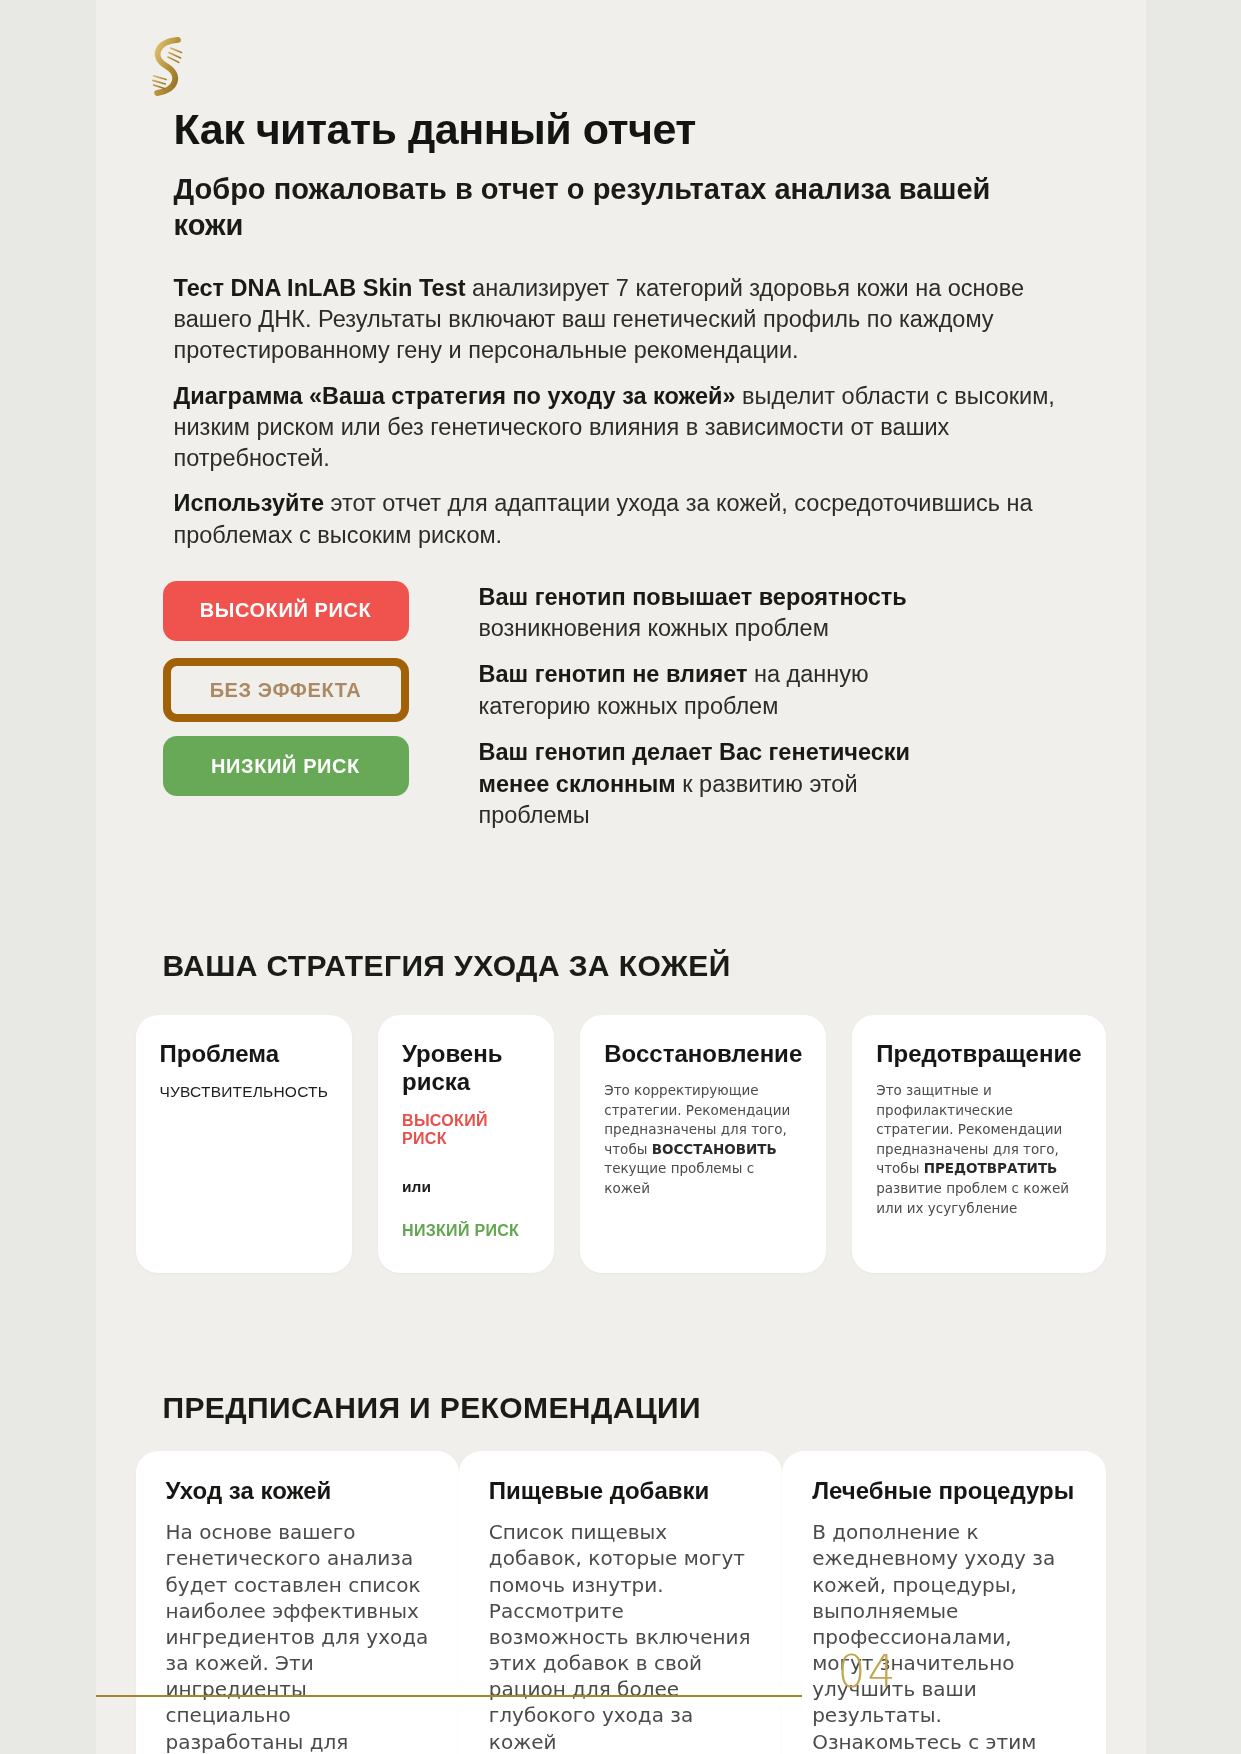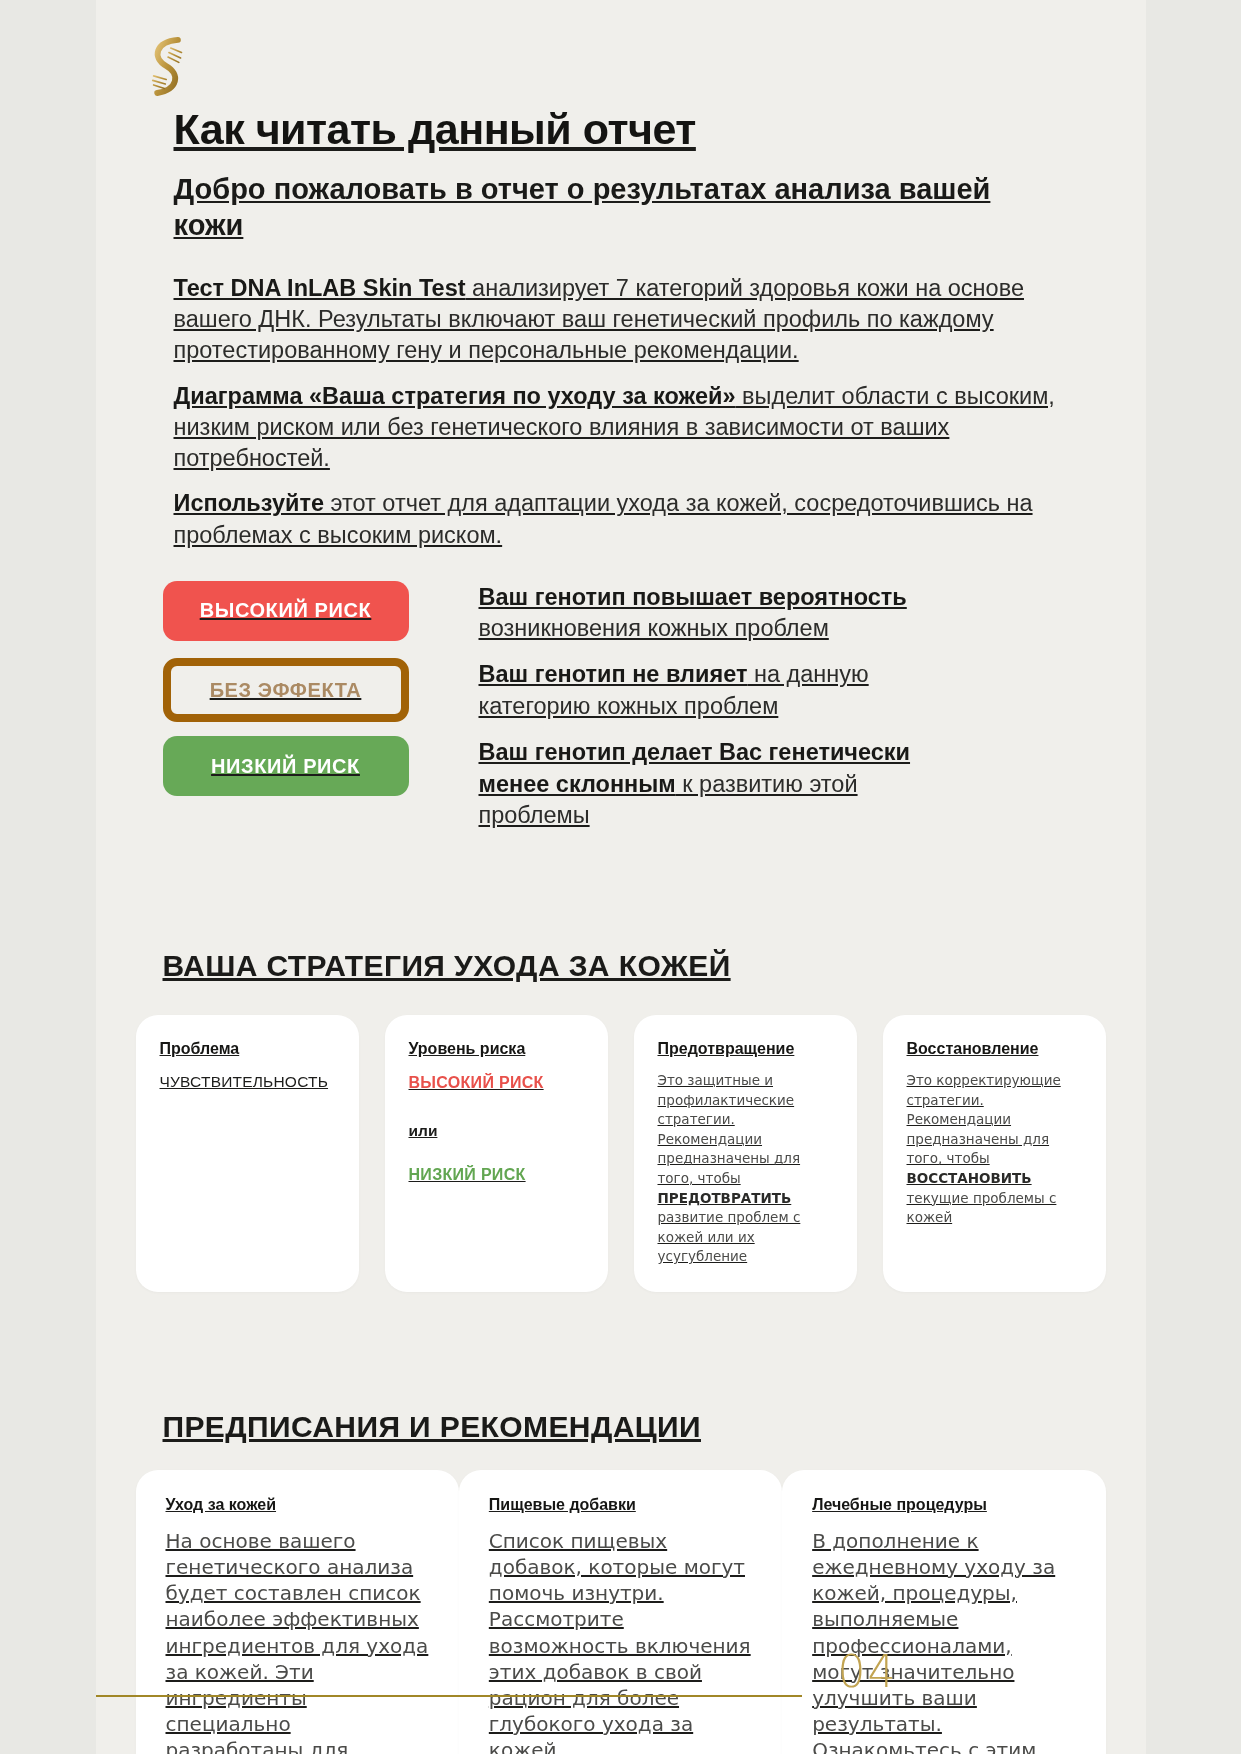--- a/index.html
+++ b/index.html
@@ -5,21 +5,20 @@
   * { margin:0; padding:0; box-sizing:border-box; }
   html,body { background:#e8e8e4; }
   .page {
     position:relative;
     width:1050px; height:1754px;
     margin:0 auto;
     background:#f0efeb;
     overflow:hidden;
     font-family:"Liberation Sans", sans-serif;
     color:#1c1c1a;
-    text-decoration:underline;
   }
   .logo { margin:33px 0 0 45px; width:54px; height:66px; }
   h1.title {
     margin:8px 0 0 78px;
     font-size:43px; font-weight:800; letter-spacing:-0.5px;
     color:#141412; line-height:1.05;
   }
   h2.subtitle {
     margin:20px 0 0 78px; width:860px;
     font-size:29px; font-weight:700; color:#1a1a18; line-height:1.22;
@@ -61,21 +60,21 @@
     margin:26px 40px 0 40px;
     display:grid; grid-template-columns:repeat(3,1fr); 
   }
   .card {
     background:#ffffff; border-radius:22px;
     padding:25px 24px;
     box-shadow:0 1px 3px rgba(0,0,0,0.03);
   }
   .cards4 .card { min-height:258px; }
   .cards3 .card { min-height:316px; padding:26px 30px; }
-  .card h4 { font-size:16px; font-weight:700; color:#161614; }
+  .card h4 { font-size:24px; font-weight:700; color:#161614; }
   .caps-value { margin-top:15px; font-size:15.5px; letter-spacing:0.2px; color:#1d1d1b; }
   .risk-high { margin-top:16px; font-size:16px; font-weight:700; color:#e8514b; letter-spacing:0.3px; }
   .risk-or   { margin-top:30px; font-size:15.5px; font-weight:700; color:#1d1d1b; }
   .risk-low  { margin-top:26px; font-size:16px; font-weight:700; color:#62a651; letter-spacing:0.3px; }
   .card-body {
     margin-top:13px;
     font-family:"DejaVu Sans", sans-serif;
     font-size:13.5px; line-height:1.45; color:#4b4b49;
   }
   .cards3 .card-body { font-size:20px; line-height:1.31; margin-top:14px; }
@@ -141,26 +140,26 @@
       <h4>Проблема</h4>
       <div class="caps-value">ЧУВСТВИТЕЛЬНОСТЬ</div>
     </div>
     <div class="card">
       <h4>Уровень риска</h4>
       <div class="risk-high">ВЫСОКИЙ РИСК</div>
       <div class="risk-or">или</div>
       <div class="risk-low">НИЗКИЙ РИСК</div>
     </div>
     <div class="card">
+      <h4>Восстановление</h4>
+      <p class="card-body"><span>Это корректирующие стратегии. Рекомендации предназначены для того, чтобы </span><b>ВОССТАНОВИТЬ</b><span> текущие проблемы с кожей</span></p>
+    </div>
+    <div class="card">
       <h4>Предотвращение</h4>
       <p class="card-body"><span>Это защитные и профилактические стратегии. Рекомендации предназначены для того, чтобы </span><b>ПРЕДОТВРАТИТЬ</b><span> развитие проблем с кожей или их усугубление</span></p>
-    </div>
-    <div class="card">
-      <h4>Восстановление</h4>
-      <p class="card-body"><span>Это корректирующие стратегии. Рекомендации предназначены для того, чтобы </span><b>ВОССТАНОВИТЬ</b><span> текущие проблемы с кожей</span></p>
     </div>
   </div>
 
   <h3 class="section second">ПРЕДПИСАНИЯ И РЕКОМЕНДАЦИИ</h3>
 
   <div class="cards3">
     <div class="card">
       <h4>Уход за кожей</h4>
       <p class="card-body">На основе вашего генетического анализа будет составлен список наиболее эффективных ингредиентов для ухода за кожей. Эти ингредиенты специально разработаны для воздействия на конкретные гены и их функции. Включение их в ваш ежедневный уход поможет справиться с вашими уникальными проблемами, которые могут быть связаны с высоким генетическим риском</p>
     </div>

